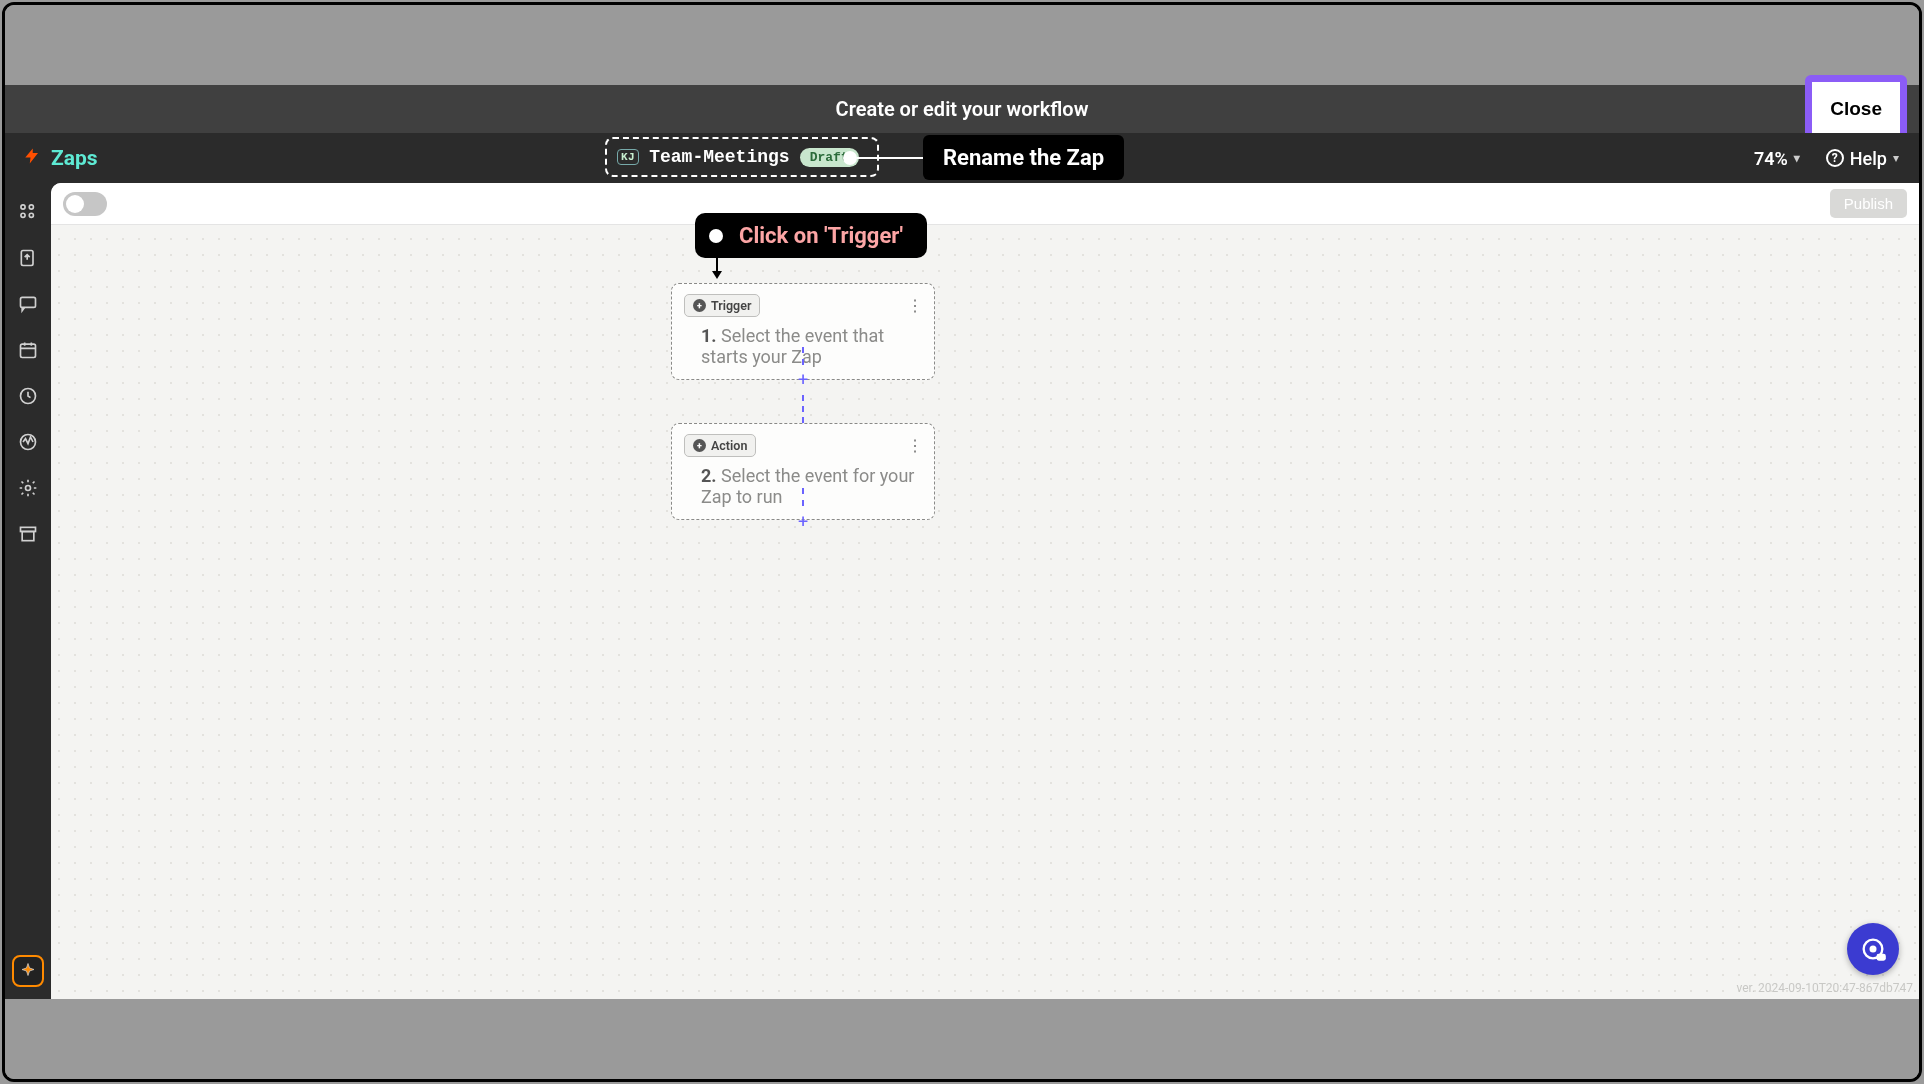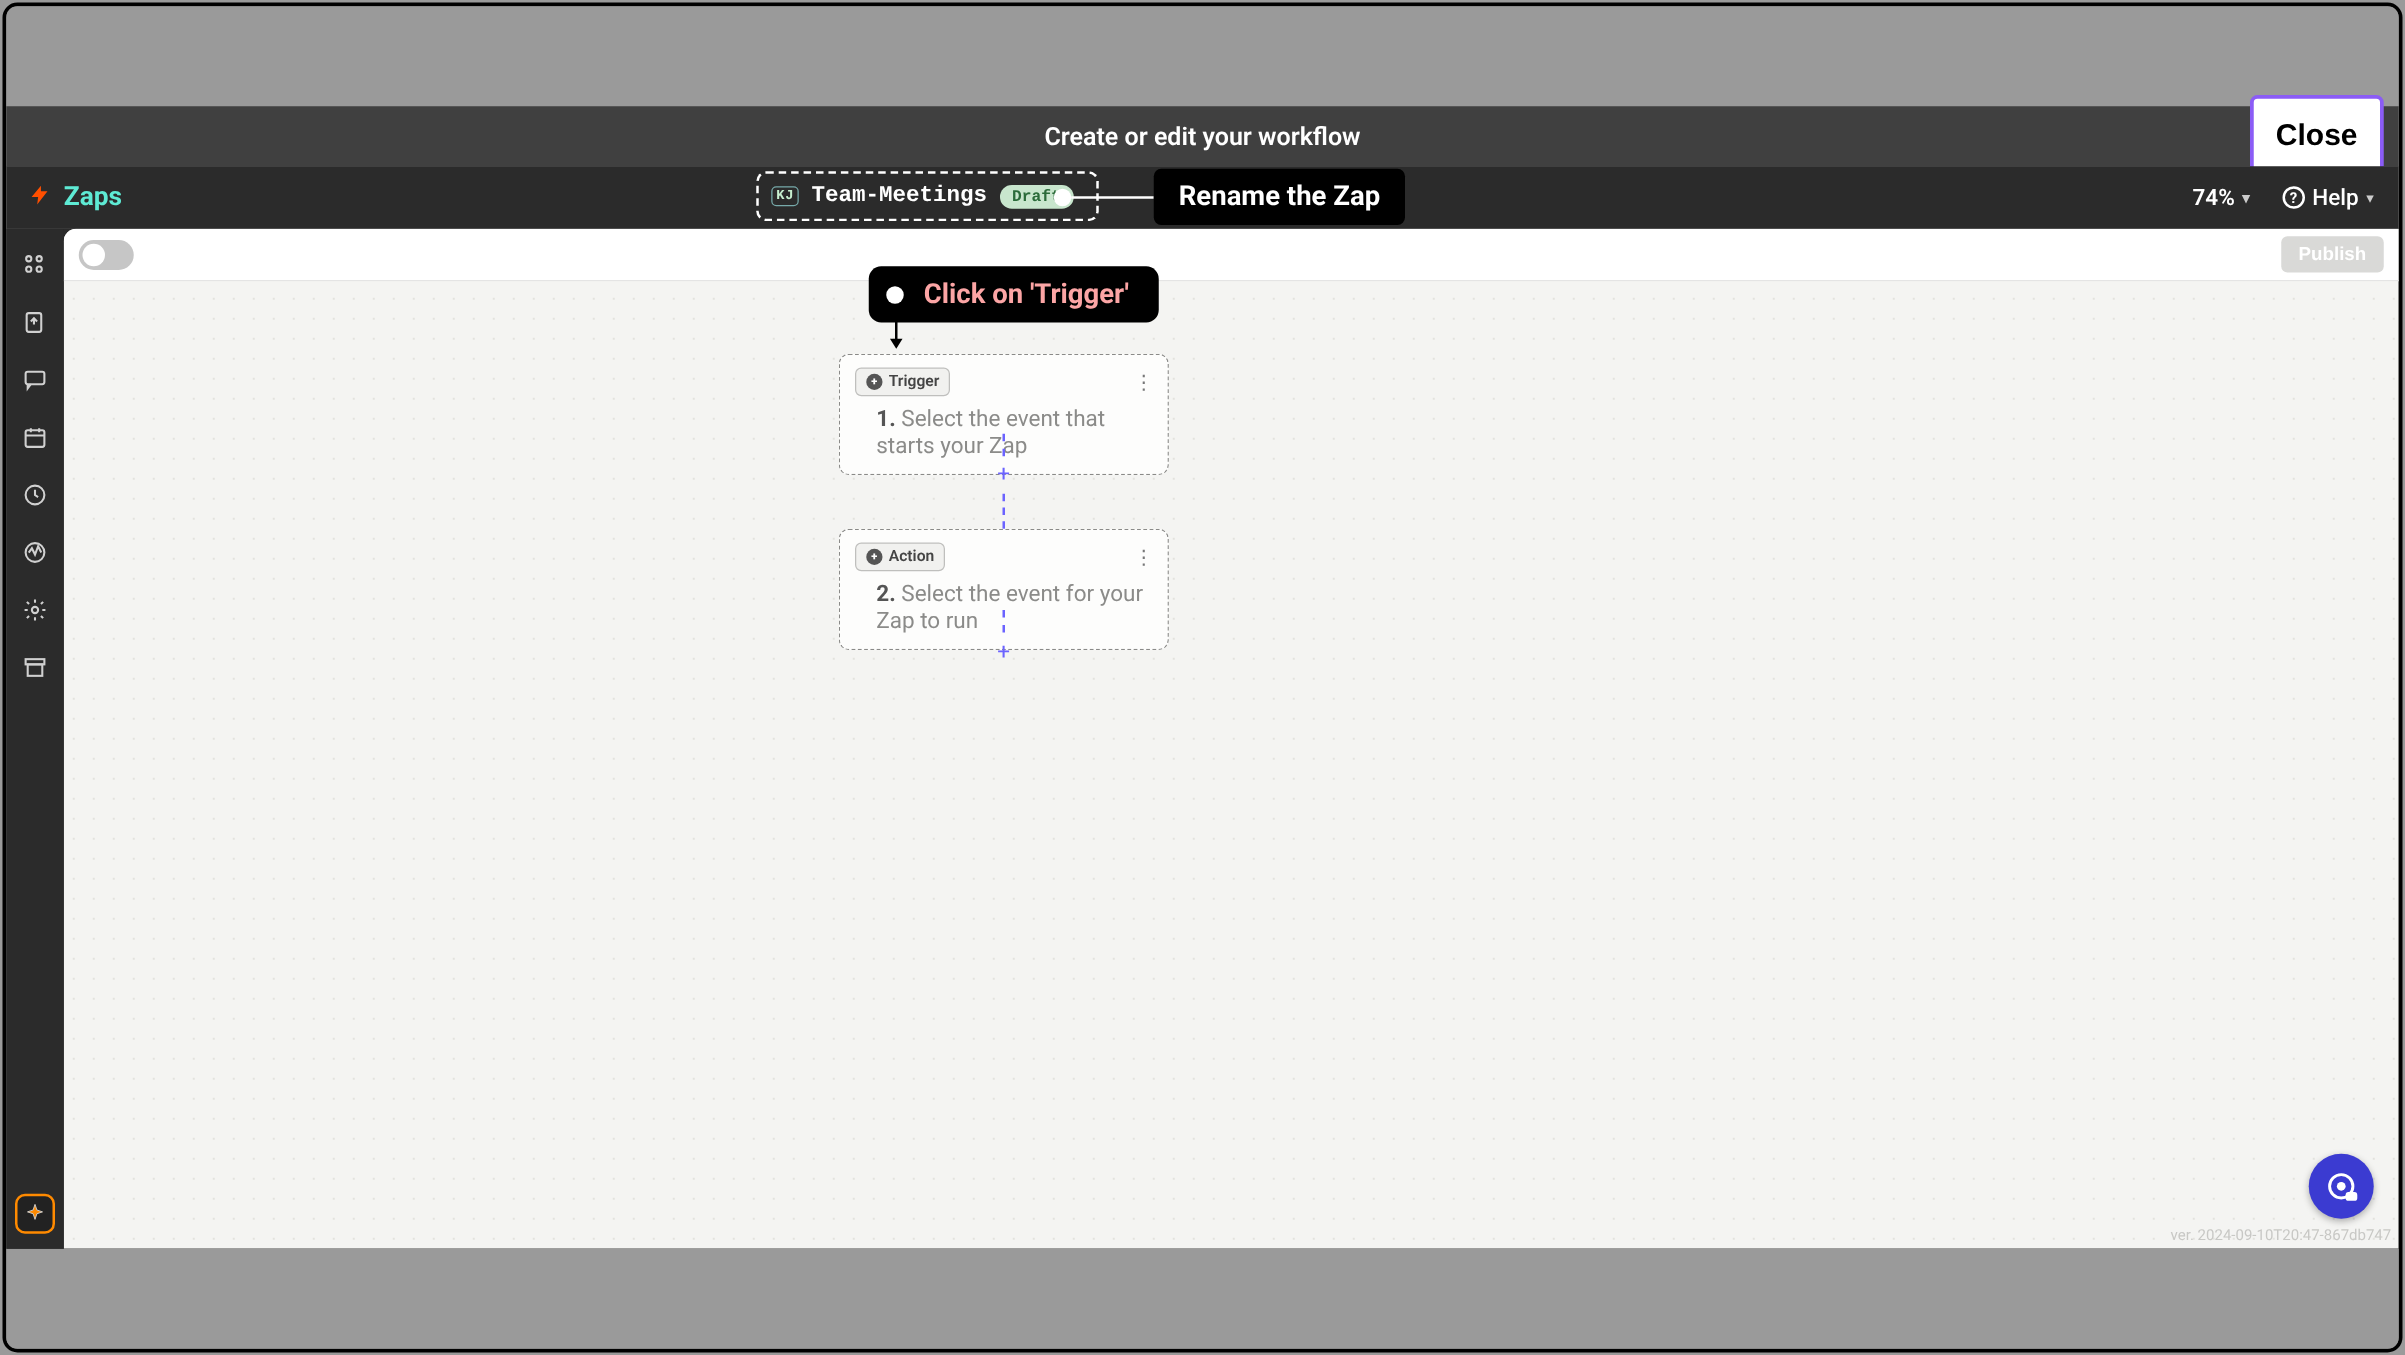--- a/index.html
+++ b/index.html
@@ -22,22 +22,22 @@
     background: #404040;
     height: 48px;
     display: flex;
     align-items: center;
     justify-content: center;
   }
   .titlebar-title { color: #fff; font-size: 20px; font-weight: 600; }
   .close-btn {
     position: absolute;
     right: 12px; top: 50%; transform: translateY(-50%);
-    background: #fff; border: 3px solid #8b5cf6; border-radius: 6px;
-    padding: 16px 18px; font-size: 24px; font-weight: 700; cursor: pointer;
+    background: #fff; border: 7px solid #8b5cf6; border-radius: 6px;
+    padding: 16px 18px; font-size: 19px; font-weight: 700; cursor: pointer;
   }
 
   .headerbar {
     position: relative;
     background: #2b2b2b;
     height: 50px;
     display: flex;
     align-items: center;
     color: #fff;
   }
@@ -142,21 +142,21 @@
     width: 44px; height: 24px; background: #c6c6c6; border-radius: 12px;
     position: relative; cursor: pointer;
   }
   .toggle-knob {
     position: absolute; left: 3px; top: 3px; width: 18px; height: 18px;
     background: #fff; border-radius: 50%;
   }
   .publish-btn {
     margin-left: auto; background: #d9d9d7; color: #fff;
     border: none; border-radius: 5px; padding: 6px 14px;
-    font-size: 15px; font-weight: 700; cursor: pointer;
+    font-size: 15px; font-weight: 400; cursor: pointer;
   }
 
   .callout2-box {
     position: absolute; left: 644px; top: 30px;
     background: #000; color: #fca5a5; font-size: 22px; font-weight: 700;
     padding: 10px 24px 10px 44px; border-radius: 10px;
     z-index: 6;
   }
   .callout2-dot {
     position: absolute; left: 14px; top: 50%; transform: translateY(-50%);

